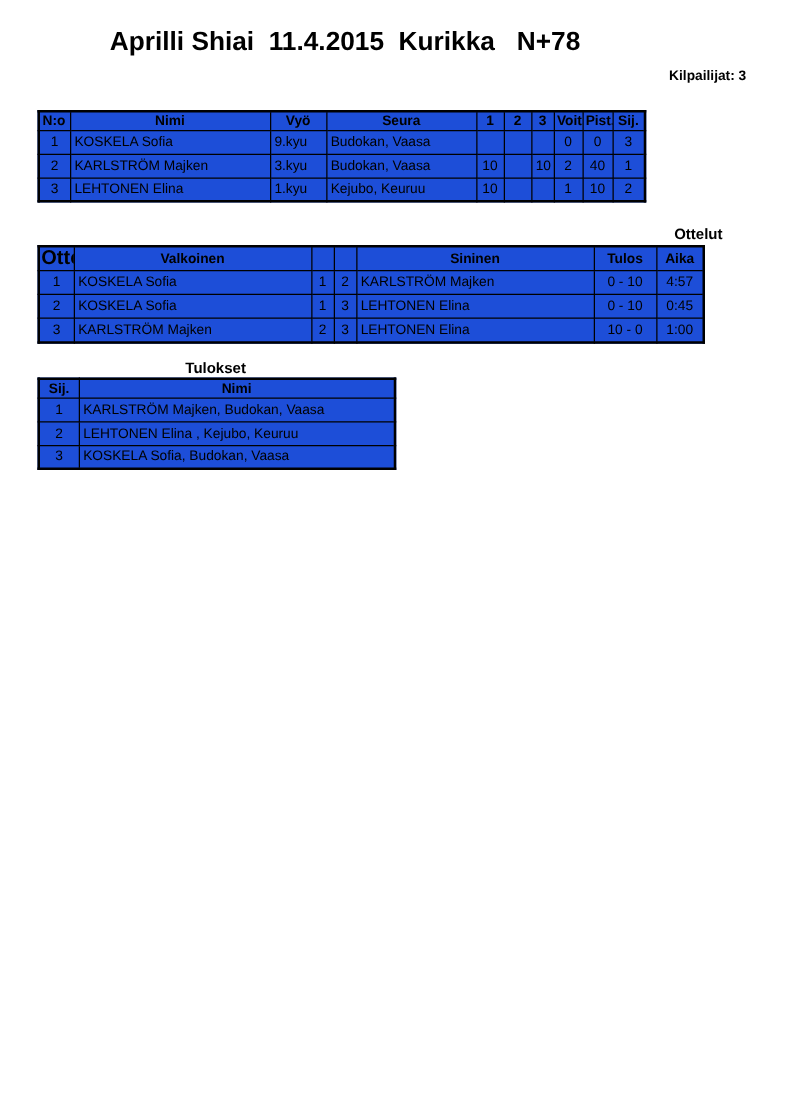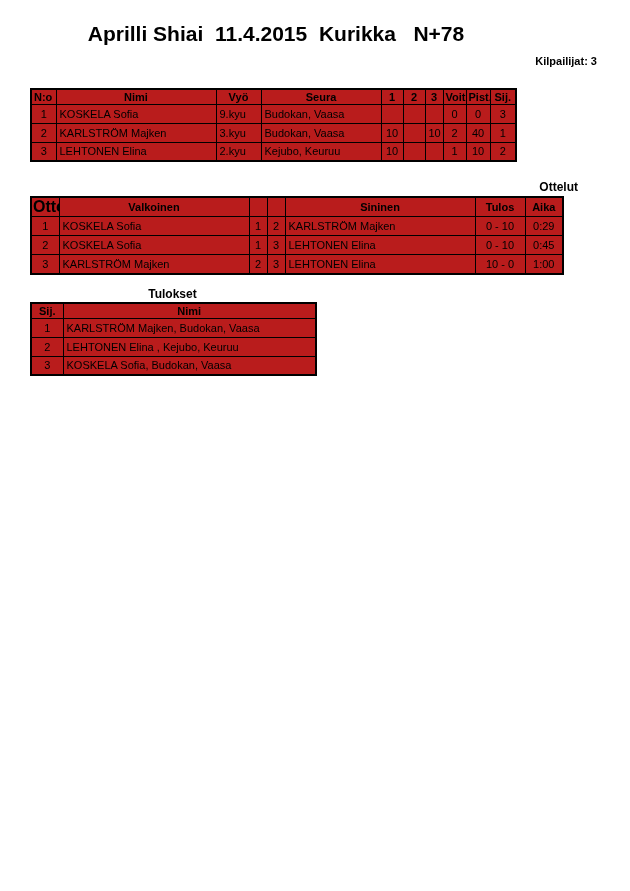--- a/index.html
+++ b/index.html
@@ -17,21 +17,21 @@
     font-size:11px; font-weight:bold;
   }
   .caption {
     position:absolute; font-size:12px; font-weight:bold; text-align:center;
   }
   .cap1 { top:69px;  left:30px; width:420px;margin-top:20px; }
   .cap2 { top:180px; left:46px; width:532px;text-align:right; }
   .cap3 { top:287px; left:30px; width:285px; }
   table {
     position:absolute; border-collapse:collapse; table-layout:fixed;
-    border:2px solid #000; background:#b91c1c;
+    border:2px solid #000; background:#1d4ed8;
   }
   th, td {
     border:1px solid #000; font-size:11px; overflow:hidden;
     white-space:nowrap; vertical-align:middle;
   }
   th { font-weight:bold; height:15px; text-align:center; padding:0 2px; }
   td { height:19px; padding:0 3px; }
   th.small { font-size:16px; padding:0 1px; }
   .t1 { top:88px;  left:30px; width:485px; }
   .t2 { top:196px; left:30px; width:532px; }
@@ -94,21 +94,21 @@
       <td class="ac">10</td>
       <td class="ac"></td>
       <td class="ac">10</td>
       <td class="ac">2</td>
       <td class="ac">40</td>
       <td class="ac">1</td>
     </tr>
     <tr>
       <td class="ac">3</td>
       <td class="al">LEHTONEN Elina</td>
-      <td class="al">2.kyu</td>
+      <td class="al">1.kyu</td>
       <td class="al">Kejubo, Keuruu</td>
       <td class="ac">10</td>
       <td class="ac"></td>
       <td class="ac"></td>
       <td class="ac">1</td>
       <td class="ac">10</td>
       <td class="ac">2</td>
     </tr>
   </tbody>
 </table>
@@ -136,21 +136,21 @@
     </tr>
   </thead>
   <tbody>
     <tr>
       <td class="ac">1</td>
       <td class="al">KOSKELA Sofia</td>
       <td class="ac">1</td>
       <td class="ac">2</td>
       <td class="al">KARLSTRÖM Majken</td>
       <td class="ac">0 - 10</td>
-      <td class="ac">0:29</td>
+      <td class="ac">4:57</td>
     </tr>
     <tr>
       <td class="ac">2</td>
       <td class="al">KOSKELA Sofia</td>
       <td class="ac">1</td>
       <td class="ac">3</td>
       <td class="al">LEHTONEN Elina</td>
       <td class="ac">0 - 10</td>
       <td class="ac">0:45</td>
     </tr>

